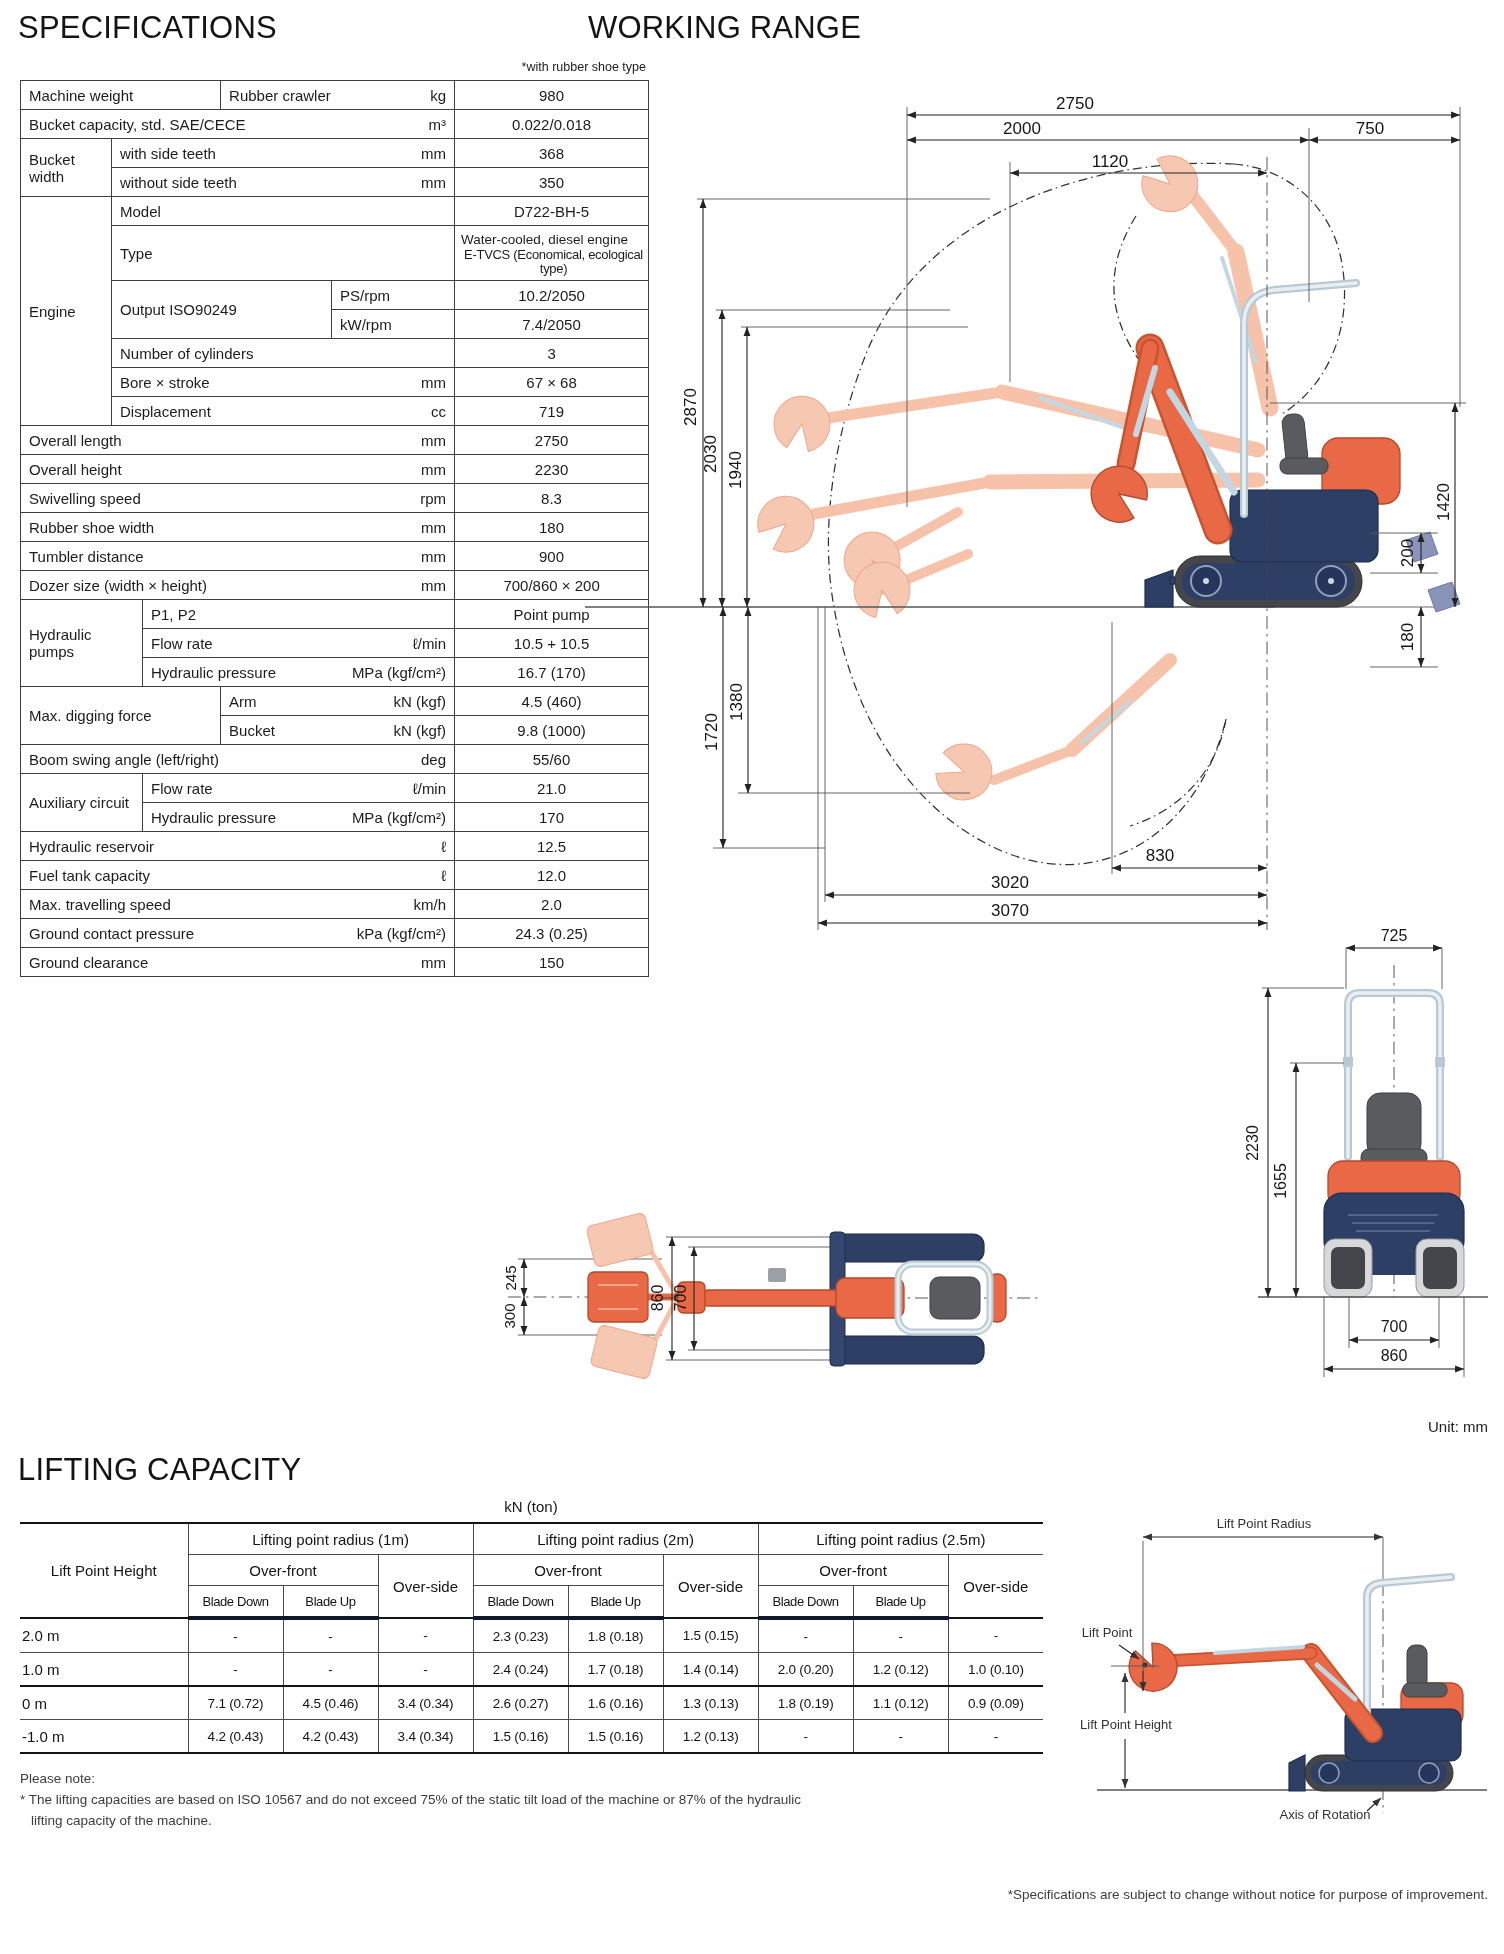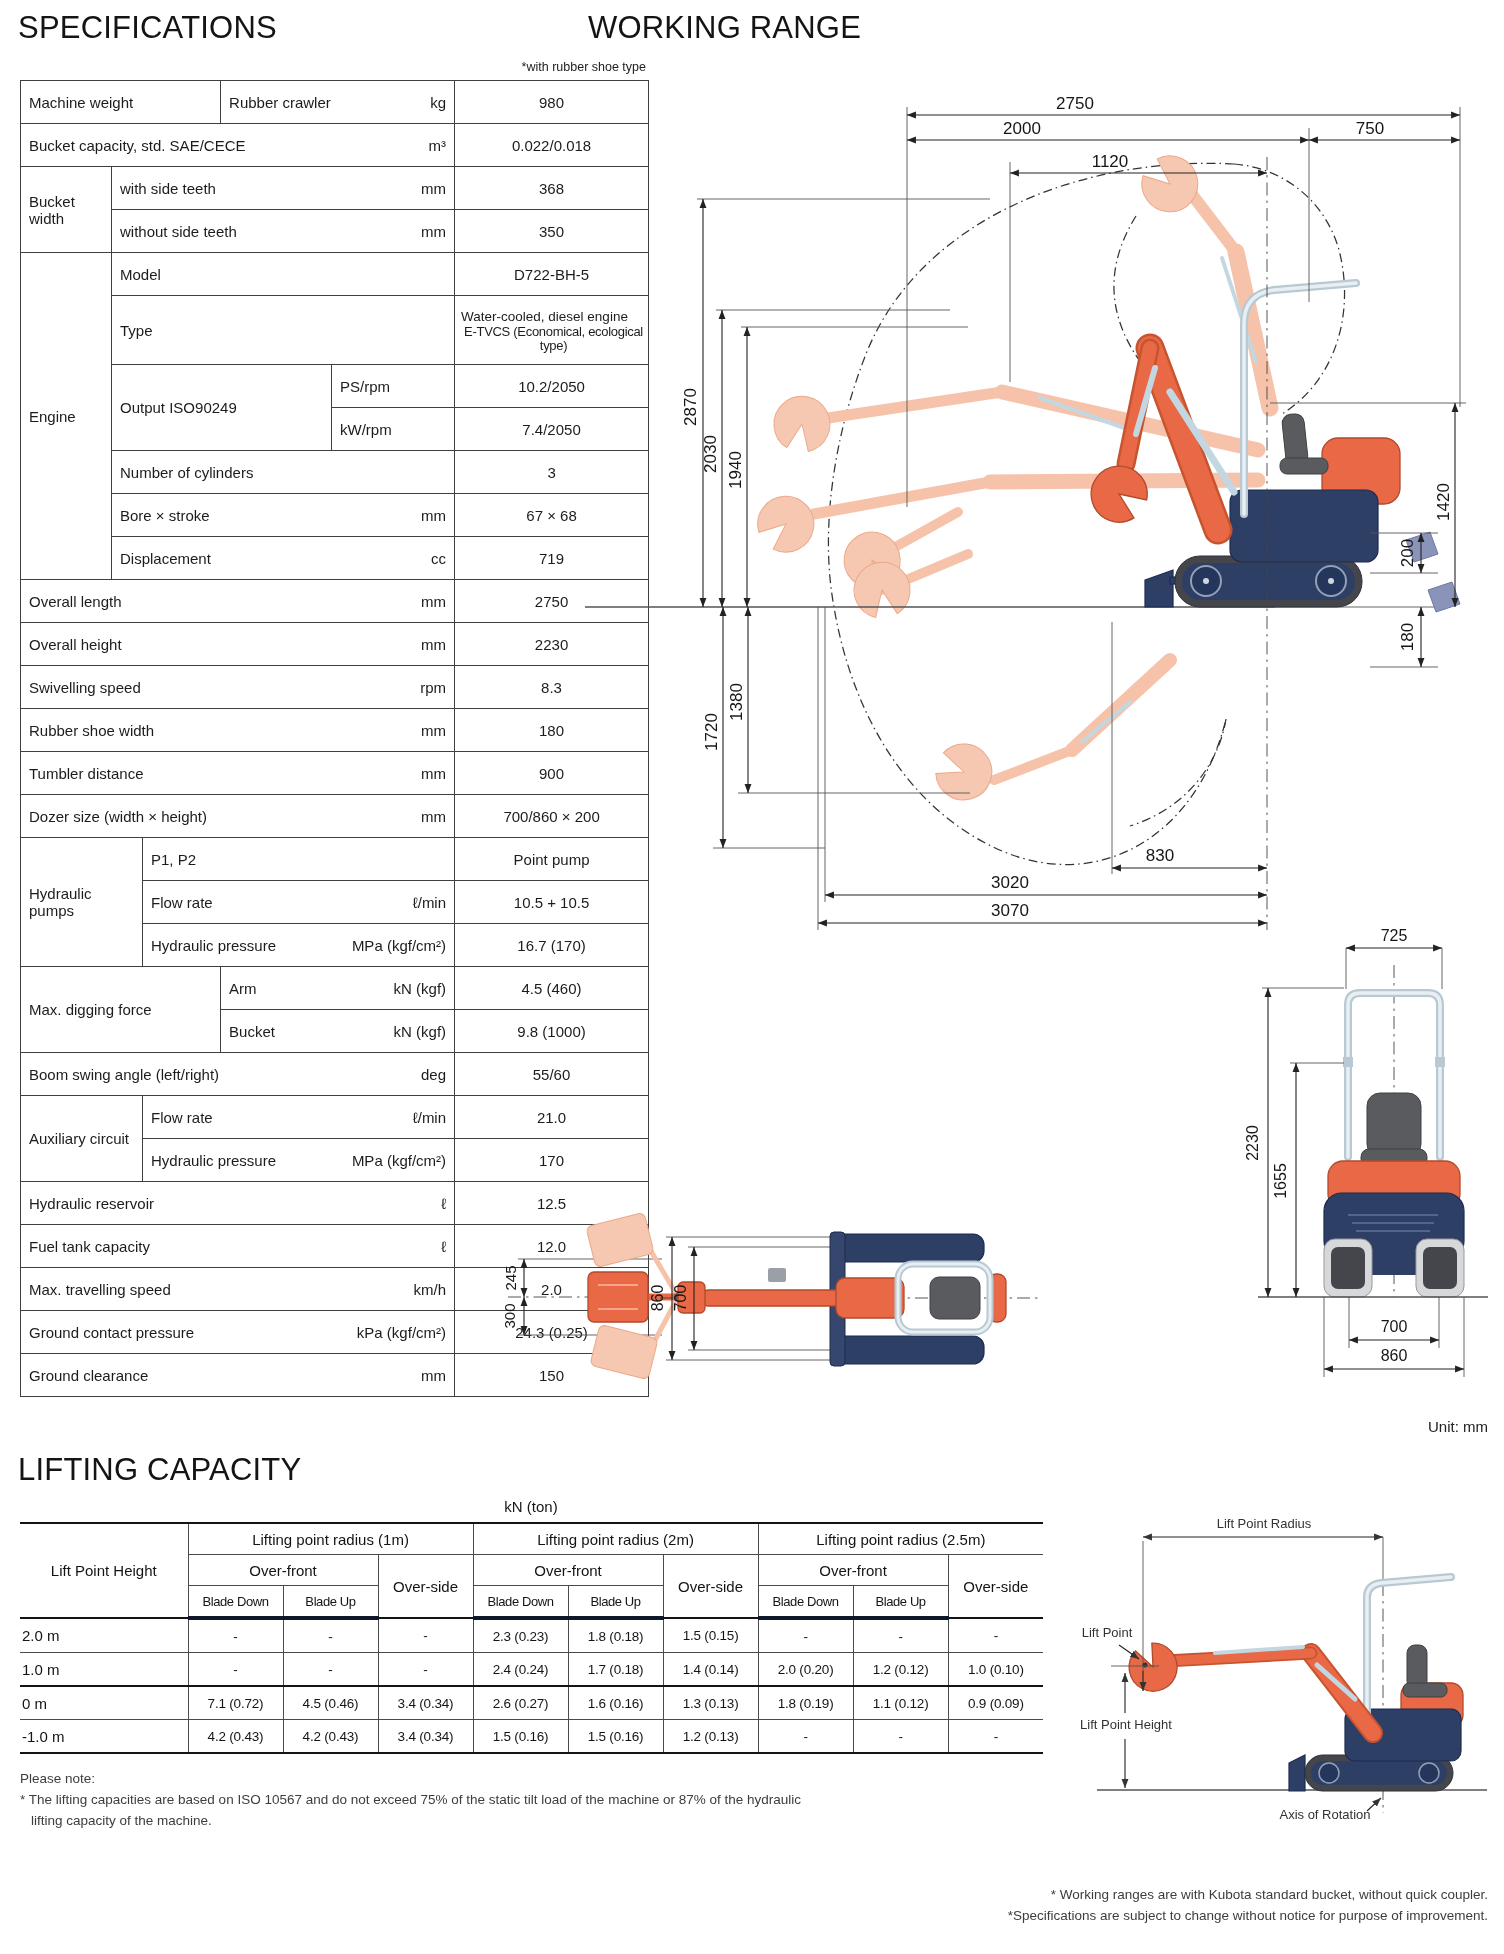--- a/index.html
+++ b/index.html
@@ -4,21 +4,21 @@
 <style>
   html,body{margin:0;padding:0}
   body{width:1504px;height:1954px;position:relative;background:#fff;
        font-family:"Liberation Sans",sans-serif;color:#1c1c1c;overflow:hidden}
   .ttl{position:absolute;font-size:31px;font-weight:normal;color:#141414;letter-spacing:.2px;white-space:nowrap}
   .smallnote{position:absolute;font-size:12.5px;color:#222}
   
   table{border-collapse:collapse}
   .spec{position:absolute;left:20px;top:80px;width:628px;table-layout:fixed;font-size:15px}
   .spec td{border:1px solid #3f3f3f;height:26px;padding:1px 8px;overflow:hidden;vertical-align:middle}
-  .spec td.v{text-align:center;padding:8px 2px}
+  .spec td.v{text-align:center;padding:1px 2px}
   .spec td.uc{text-align:left}
   .spec .l{float:left}
   .spec .u{float:right}
   .spec tr.trow td{height:52px}
   .spec .t1{font-size:13.5px;text-align:left;padding-left:4px;line-height:17px}
   .spec .t2{font-size:13px;text-align:center;padding-left:4px;line-height:14px;letter-spacing:-.3px}
   
   .lift{position:absolute;left:20px;top:1522px;width:1023px;table-layout:fixed;font-size:15px;color:#141414;
         border-top:2.5px solid #141414;border-bottom:2.5px solid #141414}
   .lift th,.lift td{border:1px solid #4a4a4a;font-weight:normal;height:30px;padding:0 2px;text-align:center;overflow:hidden}
@@ -652,15 +652,14 @@
     <line class="dim" x1="312" y1="316" x2="326" y2="303" marker-end="url(#ar4)"></line>
   </g>
 </svg>
 
 <div class="note" style="left:20px;top:1768px;width:900px">
   <div>Please note:</div>
   <div>* The lifting capacities are based on ISO 10567 and do not exceed 75% of the static tilt load of the machine or 87% of the hydraulic</div>
   <div class="ind">lifting capacity of the machine.</div>
 </div>
 <div class="note" style="left:700px;top:1884px;width:788px;text-align:right">
-  <div>* Working ranges are with Kubota standard bucket, without quick coupler.</div>
   <div>*Specifications are subject to change without notice for purpose of improvement.</div>
 </div>
 
 </body></html>

